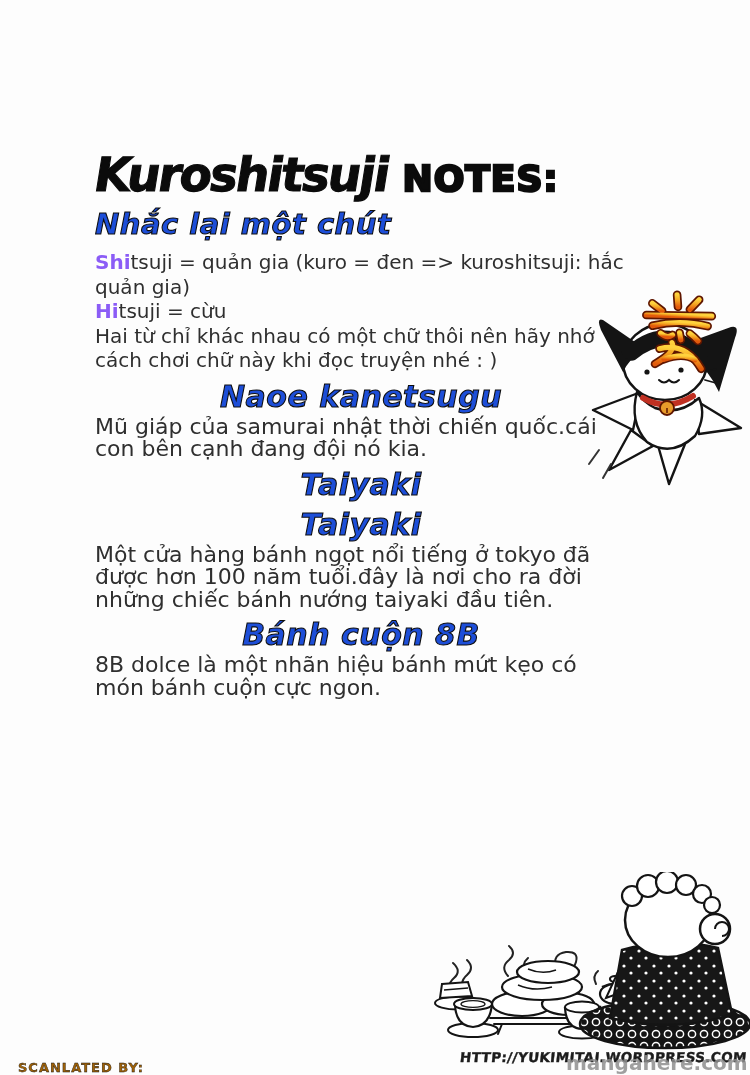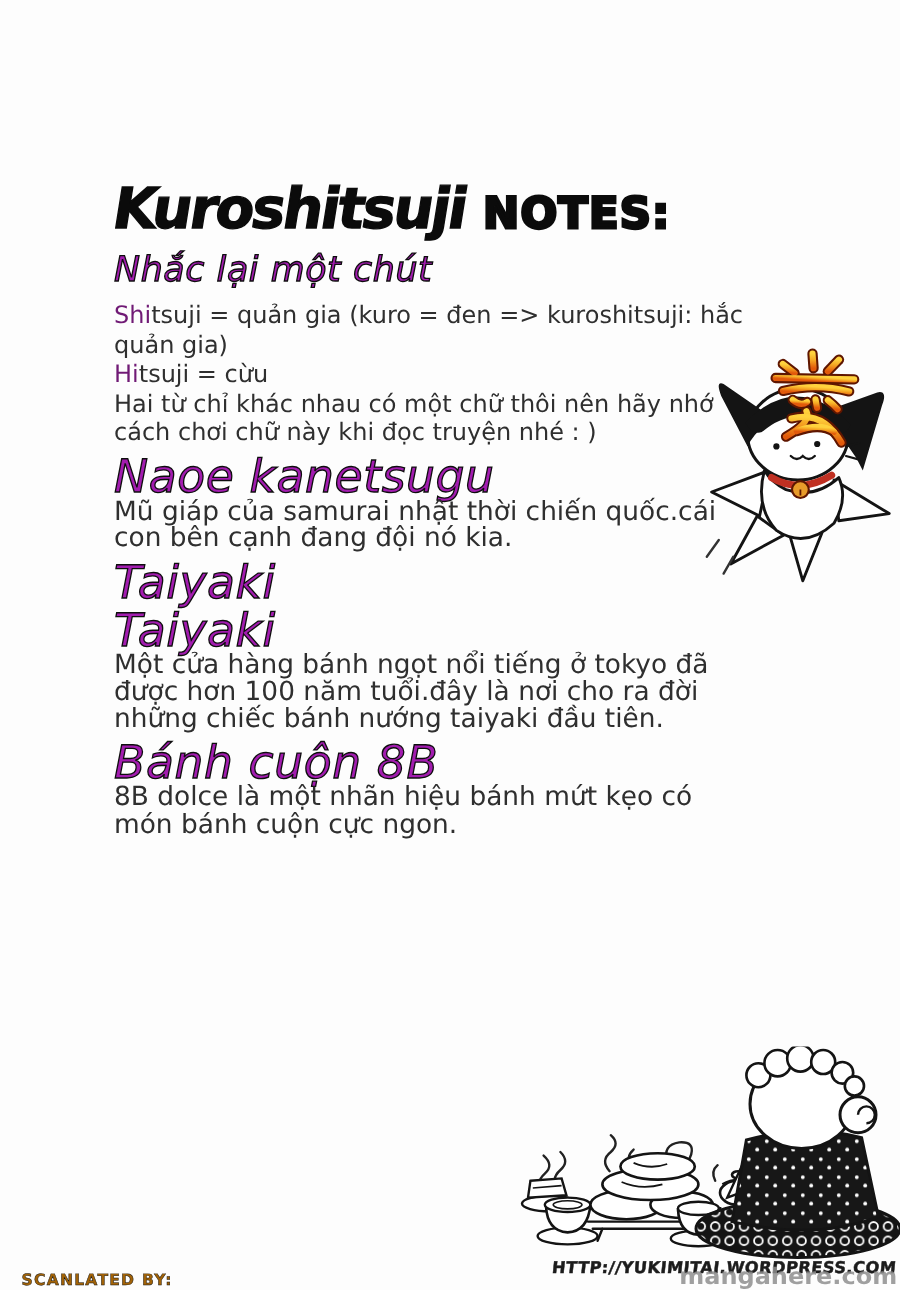--- a/index.html
+++ b/index.html
@@ -10,25 +10,25 @@
   .content{position:absolute;left:95px;top:150px;width:532px;}
   .title-line{white-space:nowrap;color:#0b0b0b;line-height:1.08;}
   .title-main{
     font-size:47px;font-weight:bold;letter-spacing:-2px;
     -webkit-text-stroke:1.1px #0b0b0b;font-style:italic;transform:skewX(2deg);display:inline-block;
   }
   .title-accent{
     font-size:36px;font-weight:bold;letter-spacing:1px;margin-left:10px;
     -webkit-text-stroke:2.6px #0b0b0b;display:inline-block;
   }
-  .brush{font-style:italic;font-weight:normal;color:#a21caf;-webkit-text-stroke:1.1px #0d0d0d;letter-spacing:.5px;}
+  .brush{font-style:italic;font-weight:bold;color:#1d4ed8;-webkit-text-stroke:1.1px #0d0d0d;letter-spacing:.5px;}
   .subtitle{font-size:29px;line-height:1.15;margin-top:7px;}
   .intro{margin-top:9px;font-size:20px;line-height:24.5px;}
-  .red{color:#701a75;}
-  .section h2{margin:8px 0 0 0;font-size:38px;line-height:32px;}
+  .red{color:#8b5cf6;font-weight:bold;}
+  .section h2{margin:8px 0 0 0;font-size:30px;line-height:32px;text-align:center;}
   .section p{margin:3px 0 0 0;font-size:22px;line-height:22.5px;}
   .illu{position:absolute;}
   .footer-left{position:absolute;left:18px;top:1060px;color:#a16207;}
   .footer-left .lbl{font-size:13px;font-weight:bold;letter-spacing:1px;-webkit-text-stroke:.4px #111;}
   .footer-left .name{font-size:25px;margin-top:1px;letter-spacing:.5px;}
   .site-url{
     position:absolute;right:3px;top:1049px;font-size:13.5px;font-weight:bold;color:#1c1c1c;
     letter-spacing:.4px;transform:skewX(-6deg);-webkit-text-stroke:.4px #1c1c1c;
   }
   .watermark{

